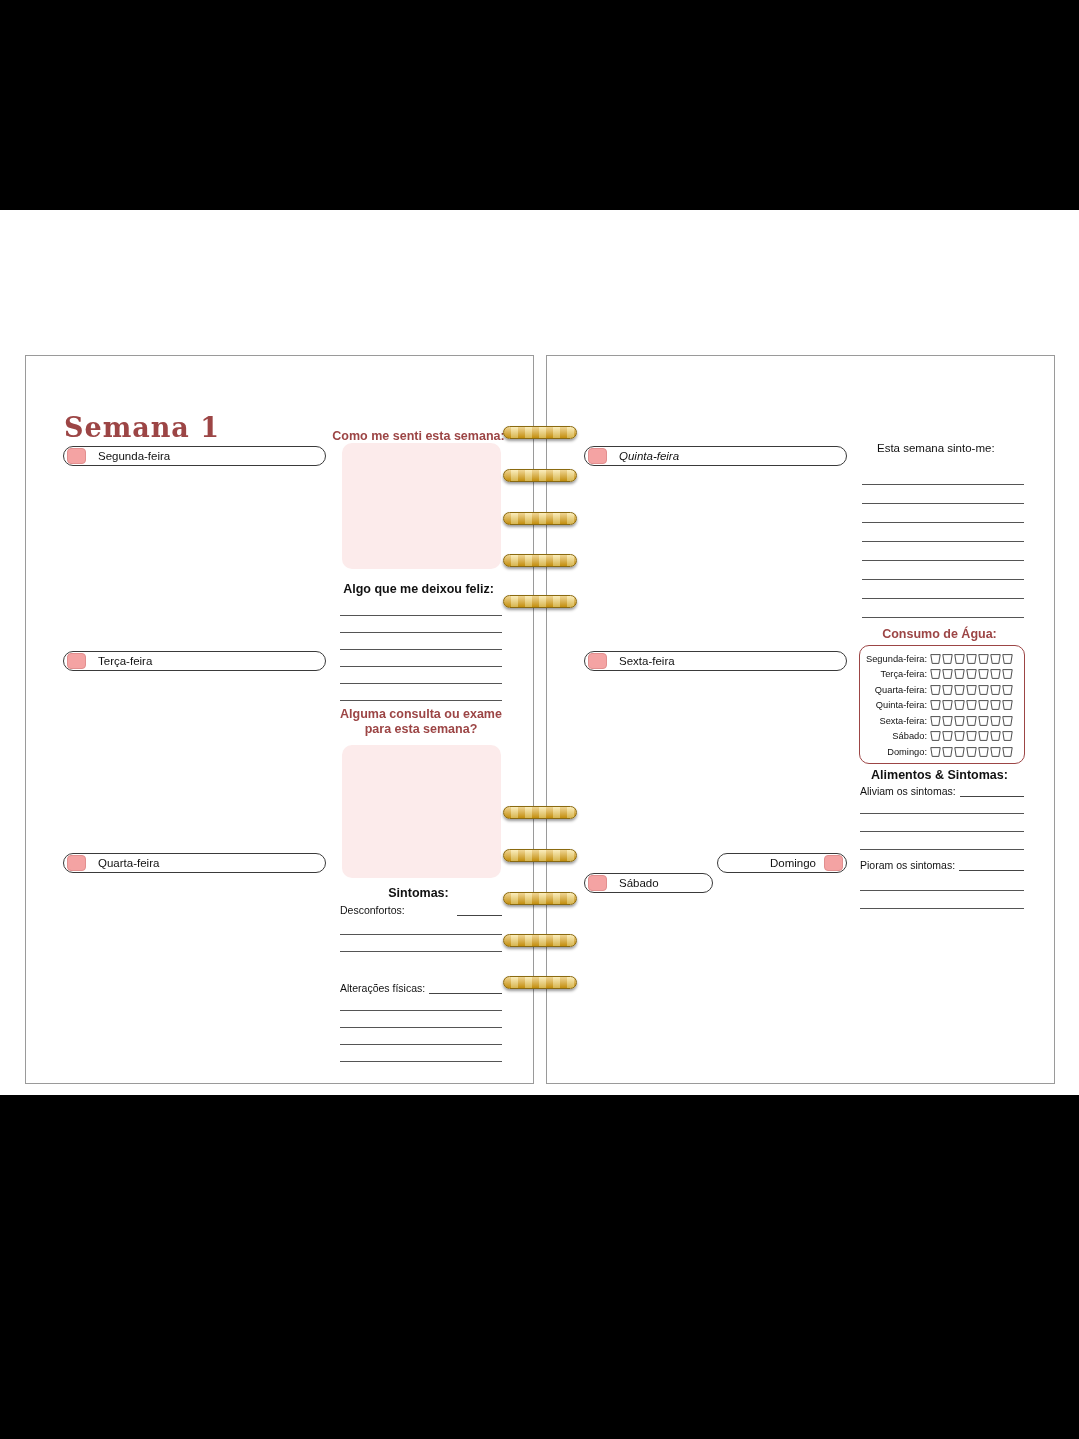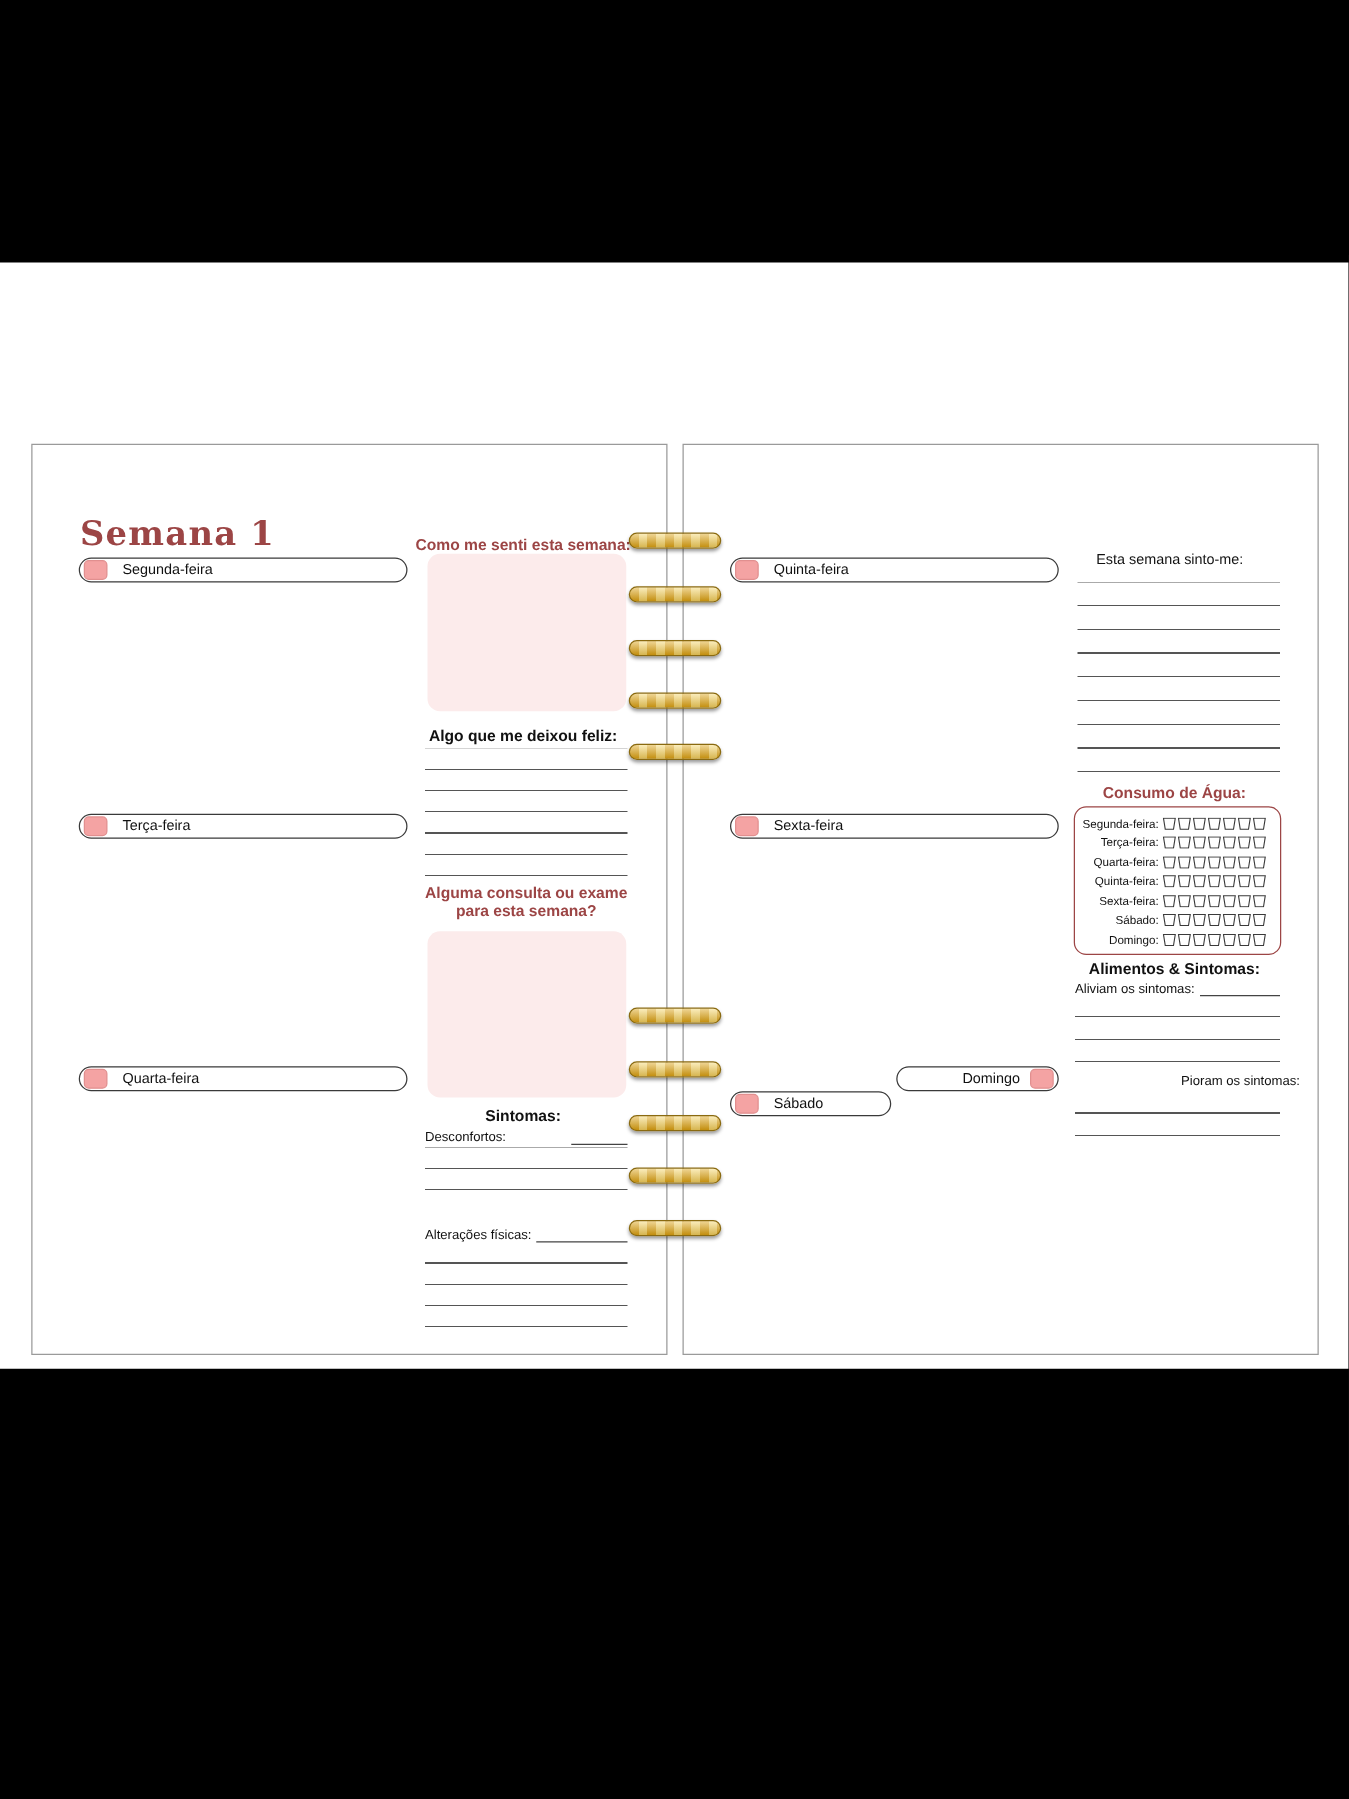--- a/index.html
+++ b/index.html
@@ -87,21 +87,21 @@
     <div class="lines" style="left:314px;top:562px;width:162px;height:34px;--g:17px;"></div>
 
     <div class="fill-row" style="left:314px;top:626px;width:162px;">
       <span class="fill-label">Alterações físicas:</span>
       <span class="fill-line"></span>
     </div>
     <div class="lines" style="left:314px;top:638px;width:162px;height:68px;--g:17px;"></div>
   </div>
 
   <div class="page right">
-    <div class="pill" style="left:37px;top:90px;width:263px;">
+    <div class="pill" style="left:37px;top:90px;width:263px;font-style:italic;">
       <span class="tab"></span>
       <span class="pill-label">Quinta-feira</span>
     </div>
 
     <div class="fill-row" style="left:330px;top:86px;width:164px;gap:48px;">
       <span class="fill-label md">Esta semana sinto-me:</span>
       <span class="fill-line"></span>
     </div>
     <div class="lines" style="left:315px;top:110px;width:162px;height:152px;--g:19px;"></div>
 
@@ -307,21 +307,21 @@
 
     <div class="pill" style="left:37px;top:517px;width:129px;">
       <span class="tab"></span>
       <span class="pill-label">Sábado</span>
     </div>
     <div class="pill tab-right" style="left:170px;top:497px;width:130px;">
       <span class="tab"></span>
       <span class="pill-label">Domingo</span>
     </div>
 
-    <div class="fill-row" style="left:329px;top:503px;width:164px;flex-direction:column;">
+    <div class="fill-row" style="left:313px;top:503px;width:164px;">
       <span class="fill-label">Pioram os sintomas:</span>
       <span class="fill-line"></span>
     </div>
     <div class="lines" style="left:313px;top:517px;width:164px;height:36px;--g:18px;"></div>
 
   </div>
 
   <div class="coil" style="top:426px;"></div>
   <div class="coil" style="top:469px;"></div>
   <div class="coil" style="top:512px;"></div>

